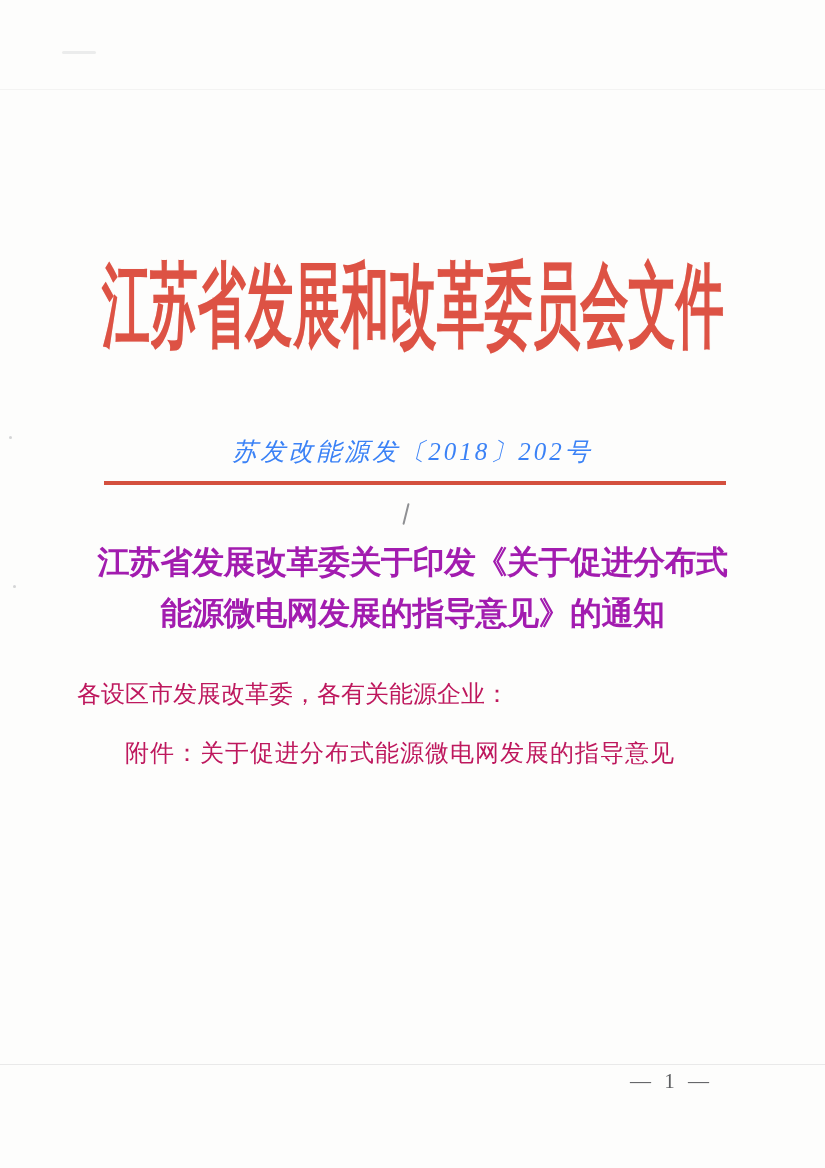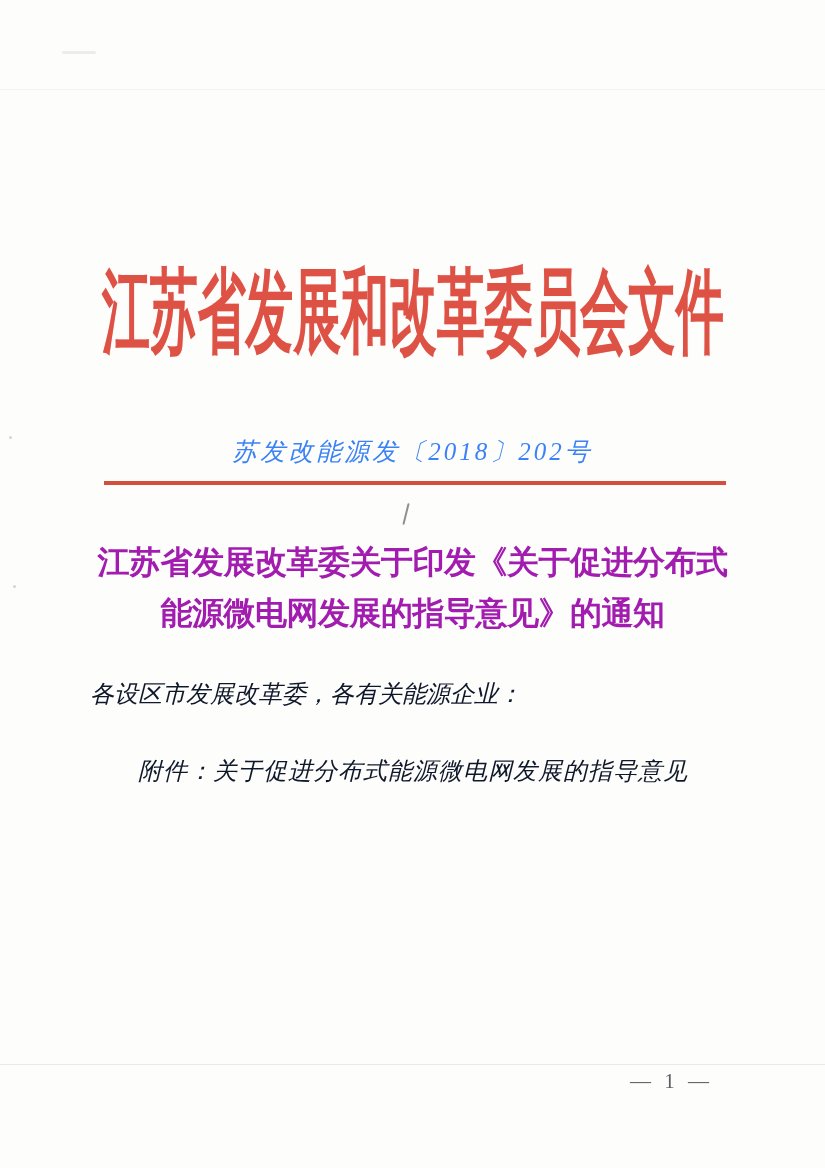--- a/index.html
+++ b/index.html
@@ -11,21 +11,21 @@
     overflow: hidden;
   }
   .page {
     position: absolute; inset: 0;
     background: #fdfdfc;
   }
 
   
   .masthead {
     position: absolute; top: 252px; left: 0; width: 825px; height: 120px;
-    display: flex; justify-content: center; align-items: center;
+    display: flex; justify-content: center; align-items: flex-start;
     overflow: visible;
   }
   .masthead-text {
     font-size: 92px; line-height: 108px;
     font-weight: bold;
     color: #dd5244;
     white-space: nowrap;
     transform: scale(0.52, 1);
     transform-origin: center top;
     letter-spacing: 0;
@@ -54,33 +54,32 @@
     position: absolute; top: 537px; left: 0; width: 825px;
     text-align: center;
     font-size: 32px; line-height: 51px;
     font-weight: bold;
     color: #a21caf;
     letter-spacing: -0.5px;
   }
 
   
   .body-block {
-    position: absolute; top: 674px; left: 90px; width: 652px;
+    position: absolute; top: 674px; left: 77px; width: 652px;
     font-size: 24px; line-height: 41px;
-    color: #0f172a;
-    font-style: italic;
+    color: #be185d;
   }
   .salutation { text-align: left; }
   .paragraph {
     text-indent: 2em;
     text-align: justify;
     text-justify: inter-ideograph;
   }
   .attachment {
-    margin-top: 36px;
+    margin-top: 18px;
     text-indent: 2em;
     letter-spacing: 1px;
   }
 
   
   .footer-rule {
     position: absolute; top: 1064px; left: 0; width: 825px; height: 1px;
     background: #e9e9e9;
   }
   .page-number {

